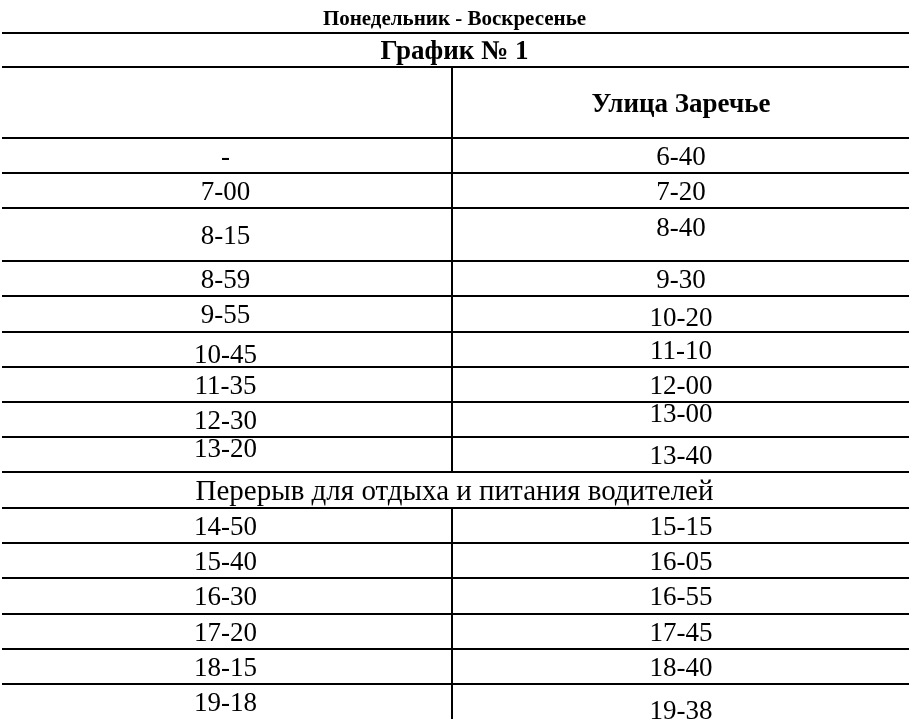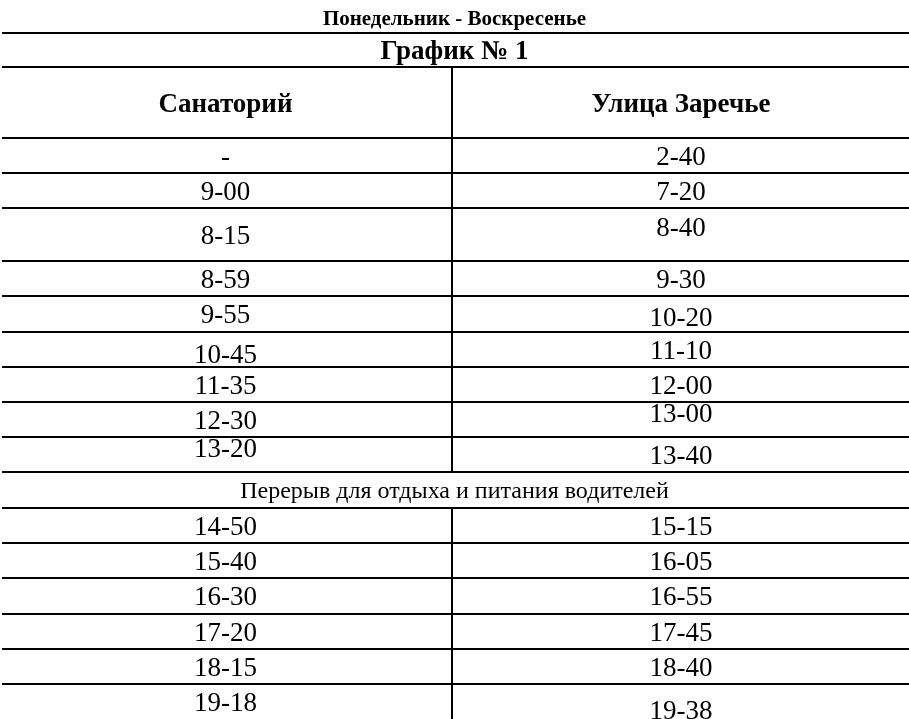--- a/index.html
+++ b/index.html
@@ -8,41 +8,40 @@
     .hline { position: absolute; left: 2px; right: 0; height: 2px; background: #000; }
     .vline { position: absolute; width: 2px; background: #000; left: 451px; }
     .cell { position: absolute; display: flex; align-items: center; justify-content: center;
             text-align: left; white-space: nowrap; }
     .days { font-weight: bold; font-size: 21px; left: 0; width: 909px; top: 4px; height: 28px; }
     .sched { font-weight: bold; font-size: 27px; left: 0; width: 909px; top: 34px; height: 32px; }
     .head { font-weight: bold; font-size: 27px; line-height: 33px; }
     .l { left: 0; width: 451px; }
     .r { left: 453px; width: 456px; }
     .t { font-size: 27px; }
-    .break { left: 0; width: 909px; font-size: 24px; }
+    .break { left: 0; width: 909px; font-size: 29px; }
   </style>
 </head>
 <body>
 
 <div class="cell days">Понедельник - Воскресенье</div>
 <div class="hline" style="top:32px"></div>
 <div class="cell sched">График № 1</div>
 <div class="hline" style="top:66px"></div>
 
 <div class="cell head l" style="top:68px;height:70px;flex-direction:column;">
-  <span>Санаторий</span>
 </div>
 <div class="cell head r" style="top:68px;height:70px;">Улица Заречье</div>
 <div class="hline" style="top:137px"></div>
 
 <div class="cell t l" style="top:139px;height:34px">-</div>
-<div class="cell t r" style="top:139px;height:34px">2-40</div>
+<div class="cell t r" style="top:139px;height:34px">6-40</div>
 <div class="hline" style="top:172px"></div>
 
-<div class="cell t l" style="top:174px;height:34px">9-00</div>
+<div class="cell t l" style="top:174px;height:34px">7-00</div>
 <div class="cell t r" style="top:174px;height:34px">7-20</div>
 <div class="hline" style="top:207px"></div>
 
 <div class="cell t l" style="top:209px;height:52px">8-15</div>
 <div class="cell t r" style="top:209px;height:36px">8-40</div>
 <div class="hline" style="top:260px"></div>
 
 <div class="cell t l" style="top:262px;height:34px">8-59</div>
 <div class="cell t r" style="top:262px;height:34px">9-30</div>
 <div class="hline" style="top:295px"></div>

